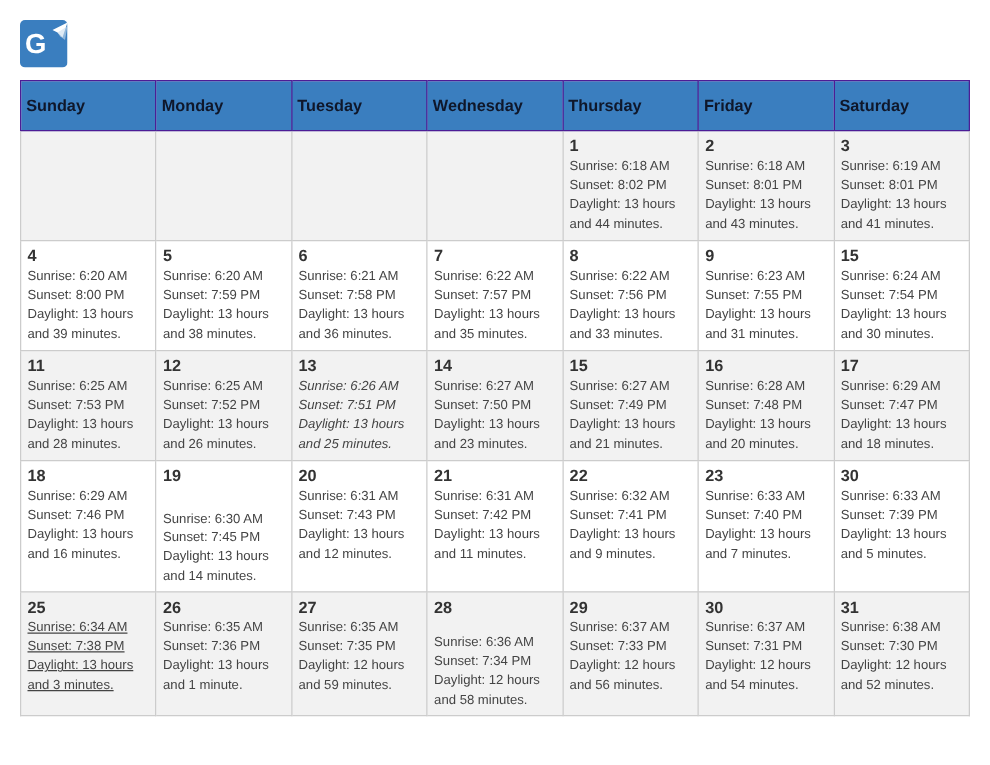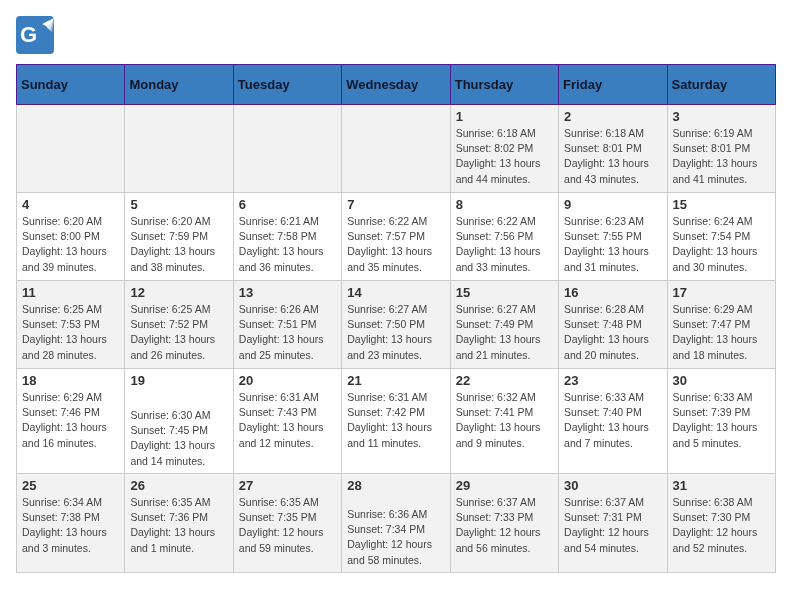--- a/index.html
+++ b/index.html
@@ -198,21 +198,21 @@
         </td>
         <td>
           <span class="day-number">12</span>
           <div class="day-info" style="white-space: pre-line;">Sunrise: 6:25 AM
 Sunset: 7:52 PM
 Daylight: 13 hours
 and 26 minutes.</div>
         </td>
         <td>
           <span class="day-number">13</span>
-          <div class="day-info" style="white-space: pre-line;">Sunrise: 6:26 AM
+          <div class="day-info" style="white-space: pre-line; font-style: italic;">Sunrise: 6:26 AM
 Sunset: 7:51 PM
 Daylight: 13 hours
 and 25 minutes.</div>
         </td>
         <td>
           <span class="day-number">14</span>
           <div class="day-info" style="white-space: pre-line;">Sunrise: 6:27 AM
 Sunset: 7:50 PM
 Daylight: 13 hours
 and 23 minutes.</div>
@@ -286,21 +286,21 @@
           <span class="day-number">30</span>
           <div class="day-info" style="white-space: pre-line;">Sunrise: 6:33 AM
 Sunset: 7:39 PM
 Daylight: 13 hours
 and 5 minutes.</div>
         </td>
       </tr>
       <tr>
         <td>
           <span class="day-number">25</span>
-          <div class="day-info" style="white-space: pre-line;">Sunrise: 6:34 AM
+          <div class="day-info" style="white-space: pre-line; text-decoration: underline;">Sunrise: 6:34 AM
 Sunset: 7:38 PM
 Daylight: 13 hours
 and 3 minutes.</div>
         </td>
         <td>
           <span class="day-number">26</span>
           <div class="day-info" style="white-space: pre-line;">Sunrise: 6:35 AM
 Sunset: 7:36 PM
 Daylight: 13 hours
 and 1 minute.</div>

